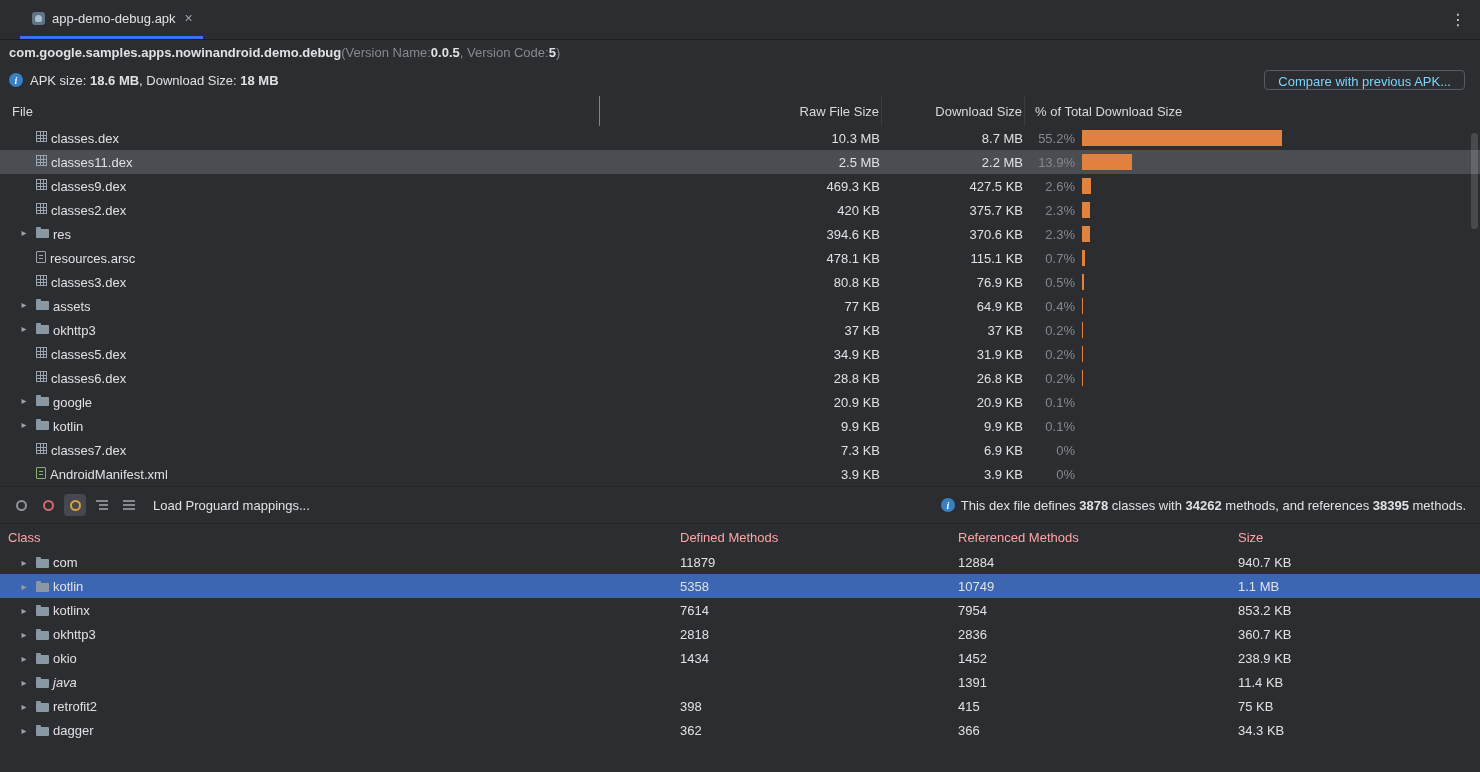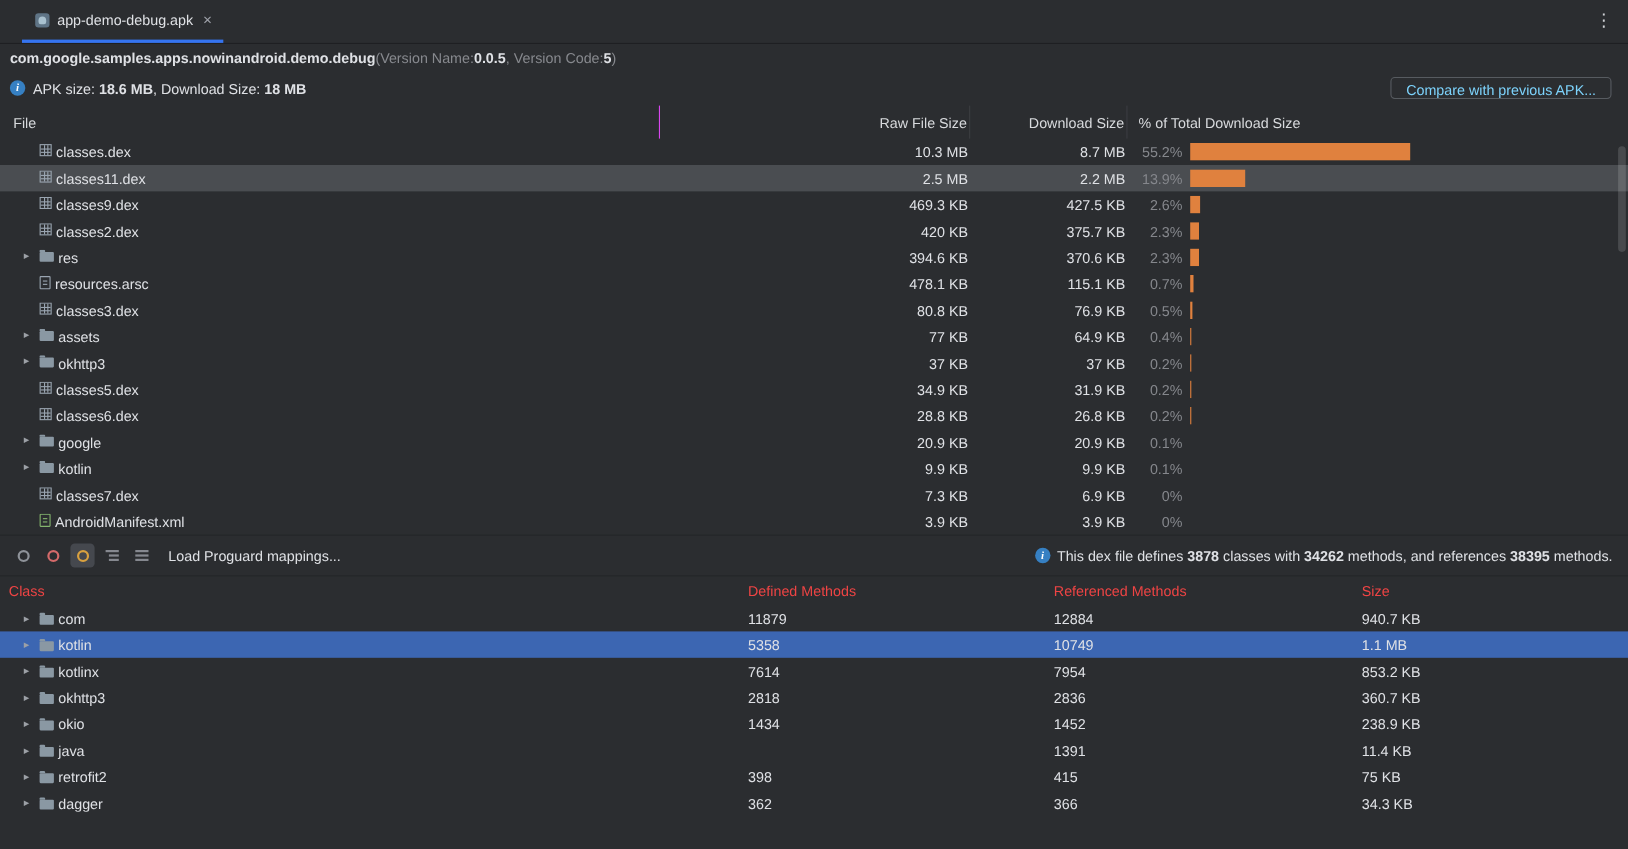--- a/index.html
+++ b/index.html
@@ -67,26 +67,26 @@
     linear-gradient(#85888f,#85888f) 0 4px/12px 2px no-repeat,
     linear-gradient(#85888f,#85888f) 0 8px/12px 2px no-repeat;}
   .icon-tree{width:12px;height:10px;background:
     linear-gradient(#85888f,#85888f) 0 0/12px 2px no-repeat,
     linear-gradient(#85888f,#85888f) 3px 4px/9px 2px no-repeat,
     linear-gradient(#85888f,#85888f) 3px 8px/9px 2px no-repeat;}
   .load-link{margin-left:8px;}
   .dex-right{margin-left:auto;display:flex;align-items:center;gap:6px;padding-right:4px;}
 
   
-  .chead{height:27px;display:grid;grid-template-columns:680px 278px 280px 1fr;align-items:center;color:#ef4444;border-top:1px solid #242629;box-sizing:border-box;}
+  .chead{height:27px;display:grid;grid-template-columns:680px 278px 280px 1fr;align-items:center;color:#fca5a5;border-top:1px solid #242629;box-sizing:border-box;}
   .ch-class{padding-left:8px;}
   .crow{display:grid;grid-template-columns:680px 278px 280px 1fr;height:24px;align-items:center;}
   .crow.selected{background:#3c66b2;}
   .cname{display:flex;align-items:center;gap:4px;padding-left:16px;}
-  .lbl.italic{}
+  .lbl.italic{font-style:italic;}
 
   .scroll-thumb{position:absolute;right:2px;top:133px;width:7px;height:96px;border-radius:4px;background:rgba(255,255,255,0.14);}
 </style>
 </head>
 <body>
 
 <div class="app">
 
   <div class="tabbar">
     <div class="tab">

